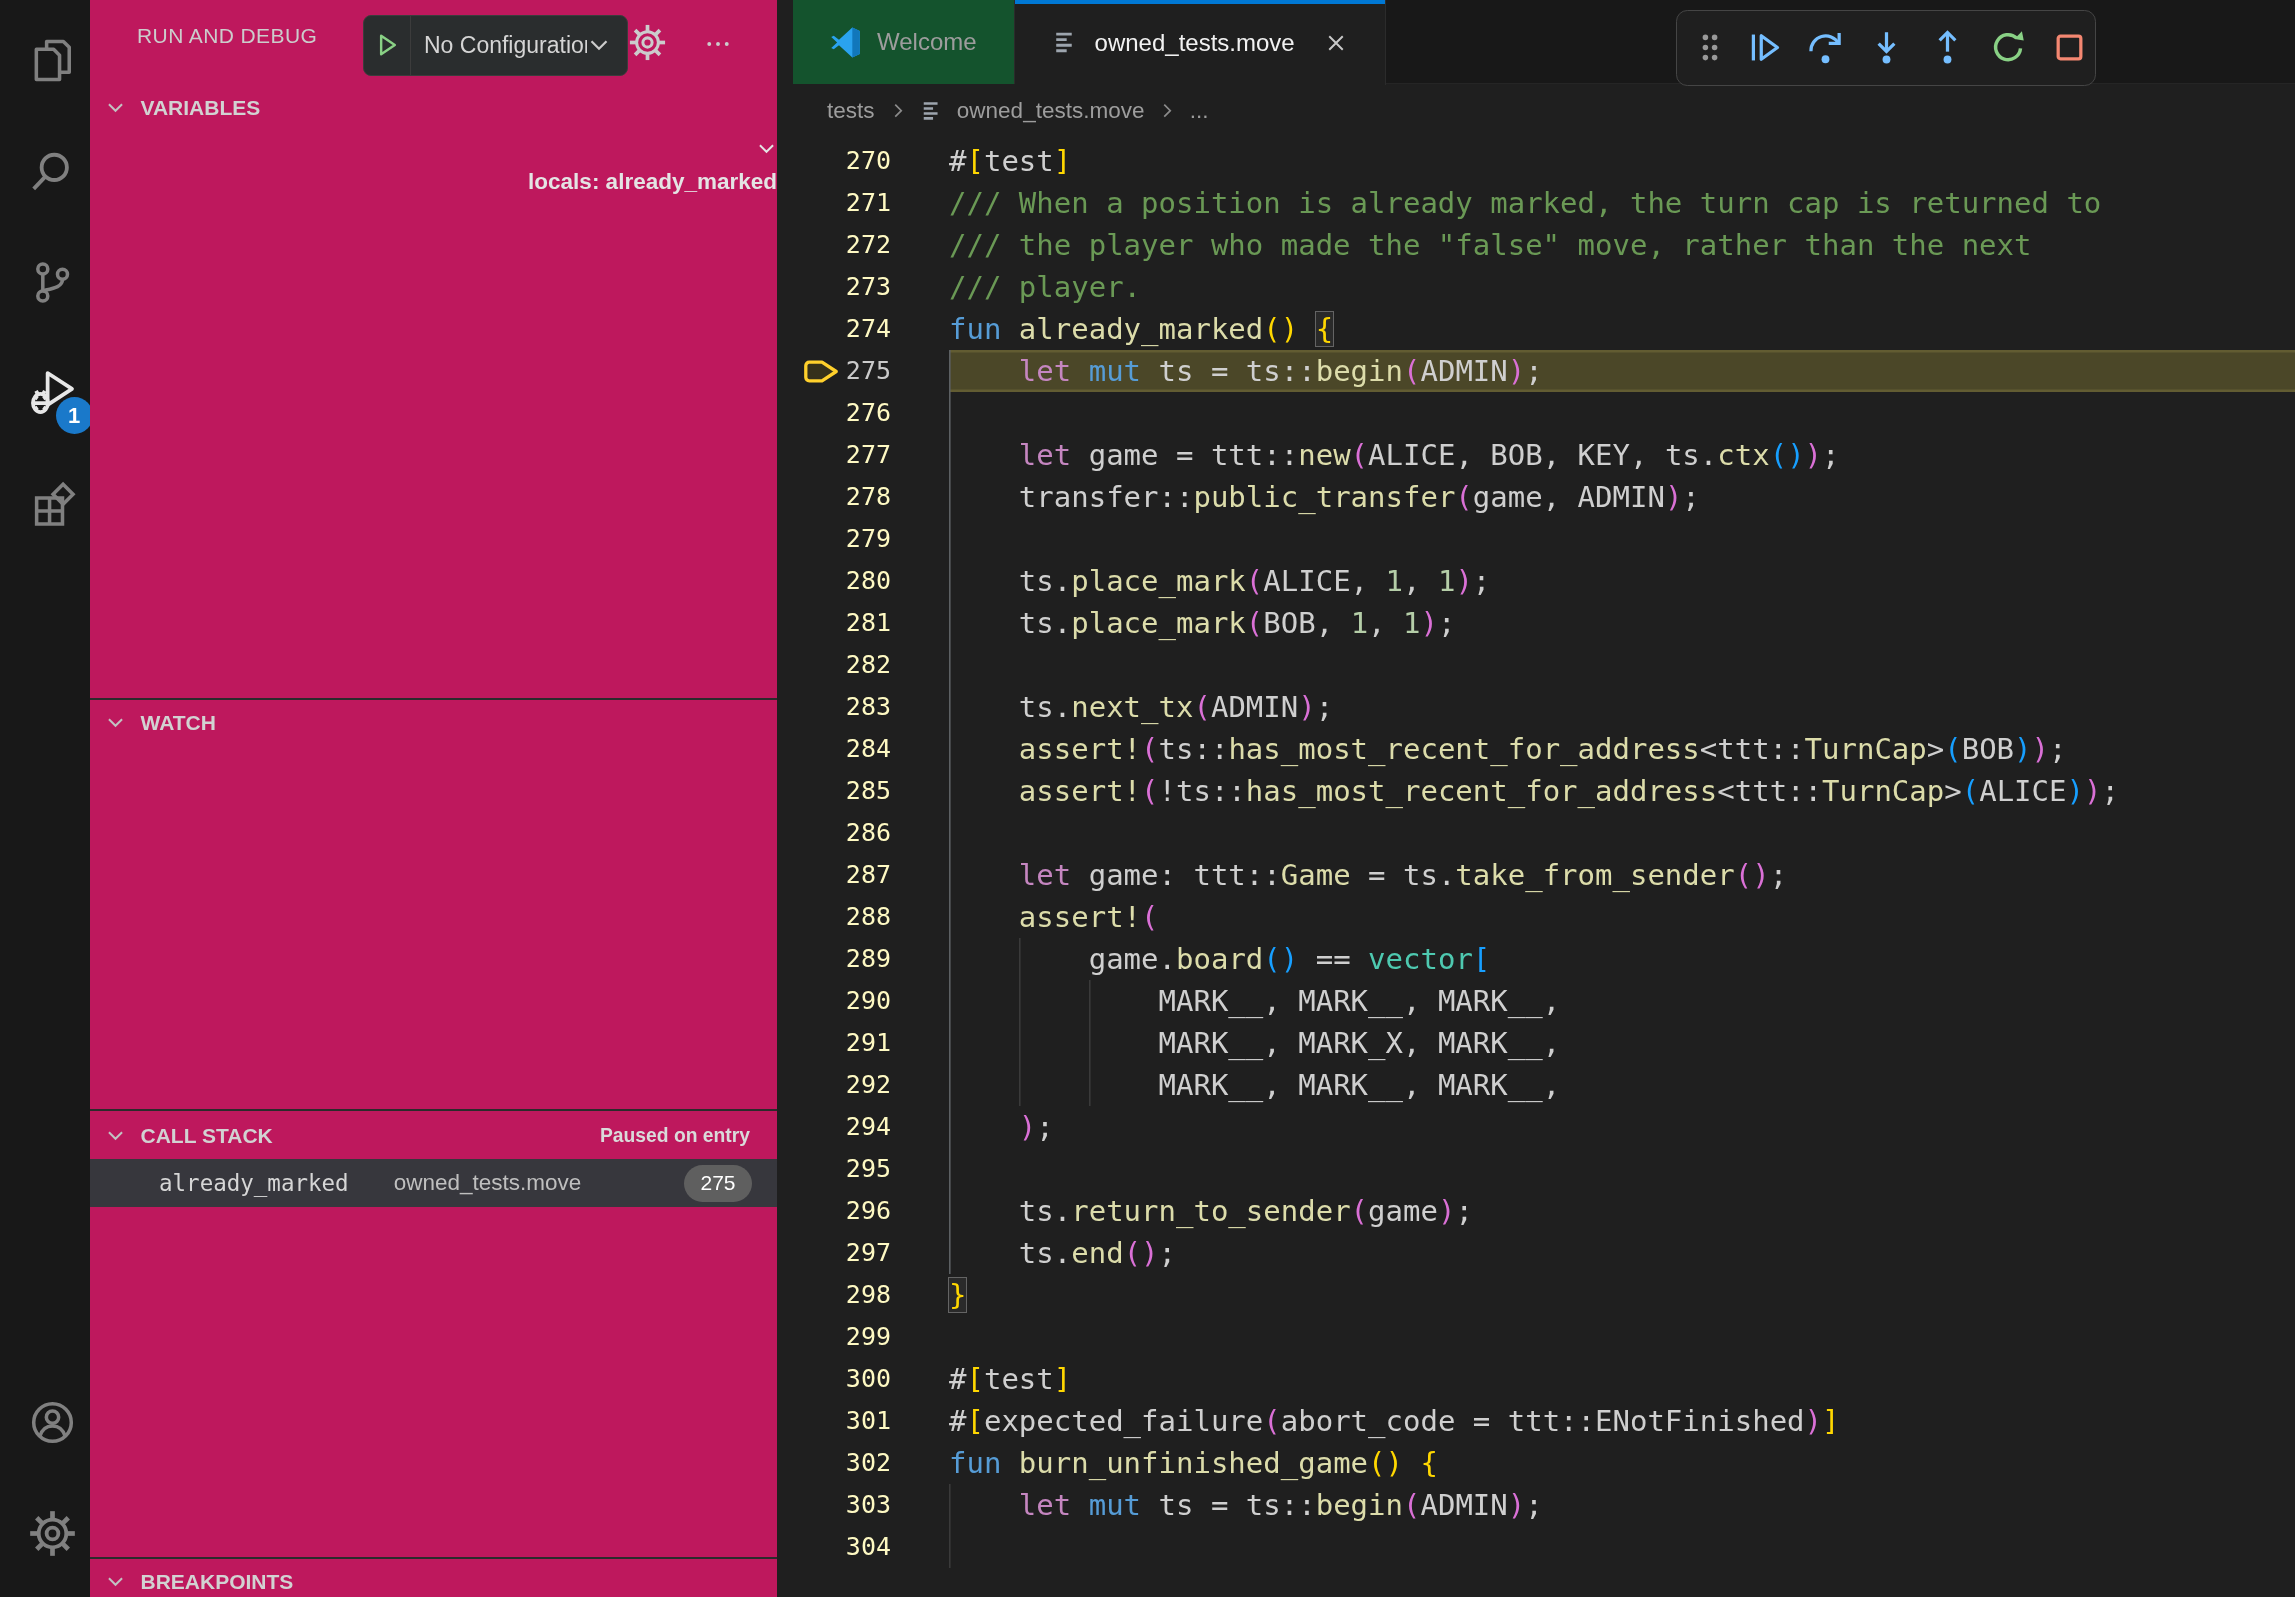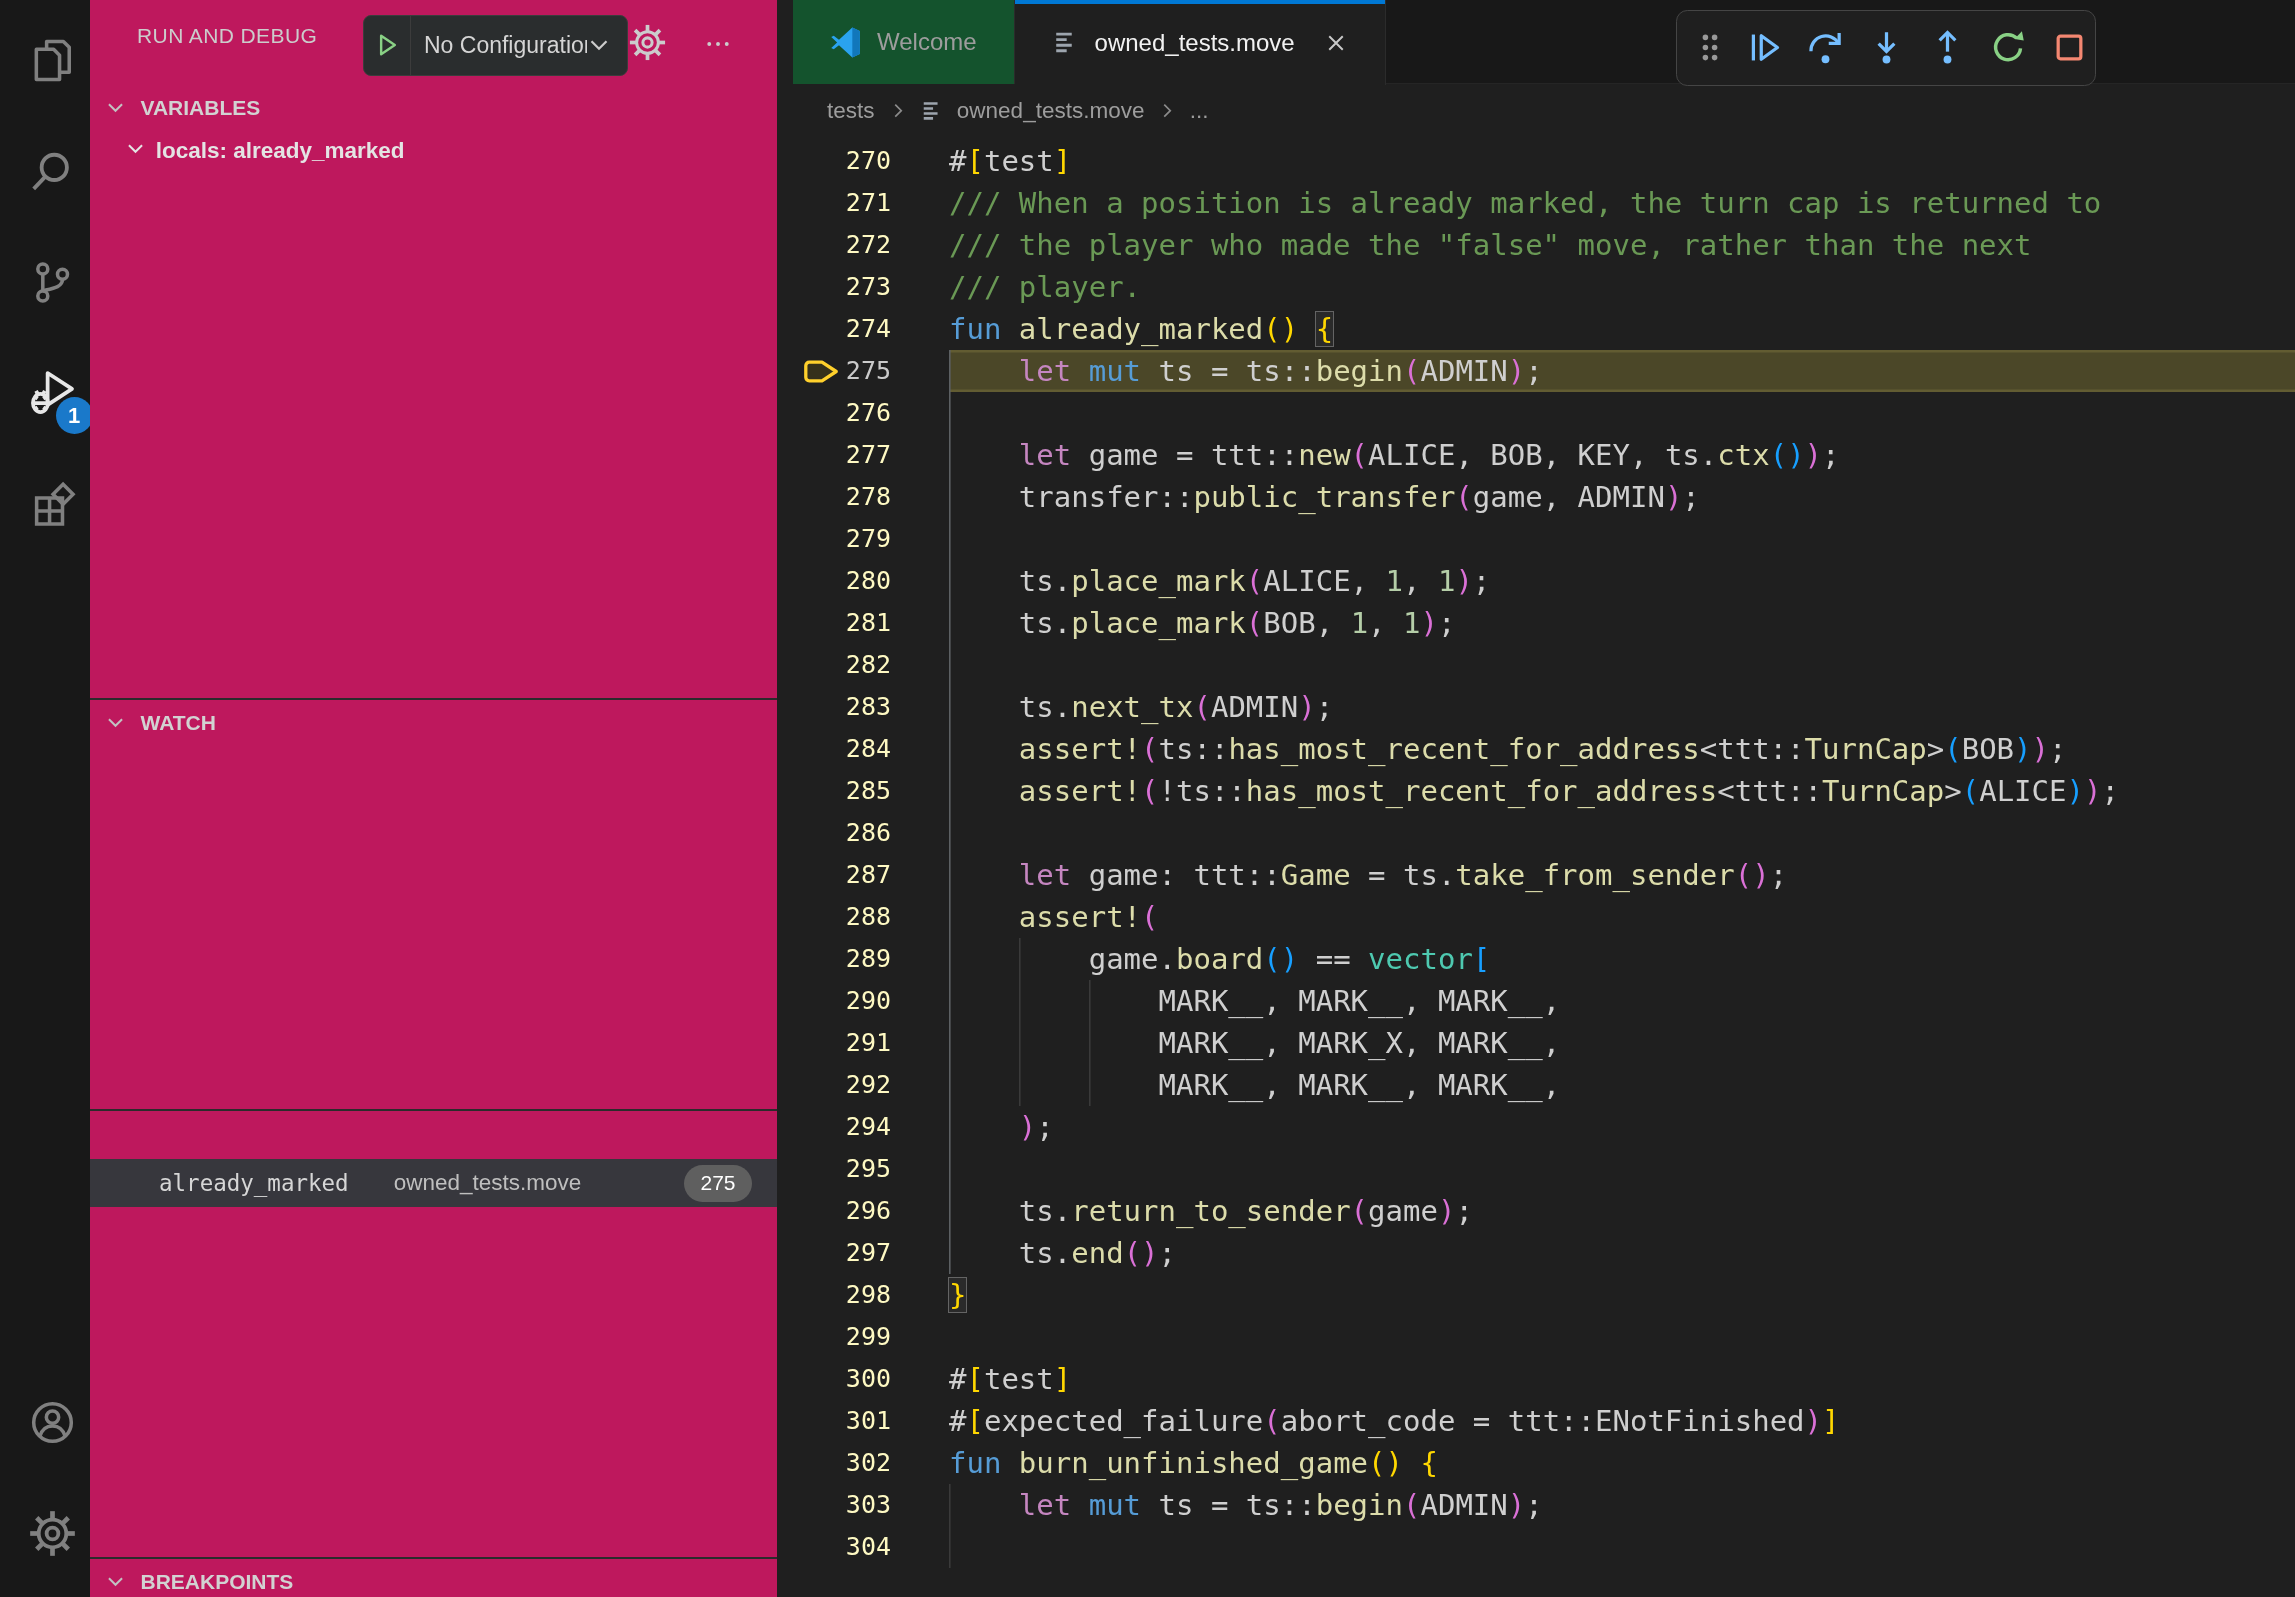--- a/index.html
+++ b/index.html
@@ -30,22 +30,22 @@
   .cfg-chev { width:40px; color:#cccccc; }
   .hdr-gear { position:absolute; left:539px; top:24px; color:#cccccc; }
   .hdr-more { position:absolute; left:611px; top:31px; color:#cccccc; }
 
   .sec { position:absolute; left:0; right:0; height:39px; display:flex; align-items:center;
     gap:15px; padding-left:14.5px; font-size:21px; font-weight:bold; color:#d2d2d2; }
   .sec .chev { color:#c2c2c2; }
   .divider { position:absolute; left:0; right:0; height:1.6px; background:#2b2b2b; }
 
   .row-locals { position:absolute; top:138px; left:0; right:0; height:42px;
-    display:flex; align-items:flex-start; gap:9.7px; padding-left:35px;
-    font-size:22.5px; font-weight:bold; color:#e4e4e4; }
+    display:flex; align-items:flex-end; gap:9.7px; padding-left:35px;
+    font-size:22.5px; font-weight:bold; color:#e4e4e4;flex-direction:column; }
 
   .cs-status { position:absolute; right:27px; font-size:19.3px; font-weight:600; color:#dadada; }
   .cs-row { position:absolute; top:1159px; left:0; right:0; height:48px; background:#37373d;
     display:flex; align-items:center; }
   .cs-frame { margin-left:69px; font-family:"DejaVu Sans Mono", monospace; font-size:22.5px; color:#d6d6d6; }
   .cs-file { margin-left:45px; font-size:22.5px; color:#bfbfbf; }
   .cs-badge { position:absolute; right:25px; width:68px; height:37px; border-radius:18.5px;
     background:#5f5f5f; color:#ffffff; font-size:21px; display:flex; align-items:center; justify-content:center; }
 
   
@@ -341,20 +341,29 @@
   <div class="sec" style="top:703px">
     <span class="chev">
         <svg width="21" height="21" viewBox="0 0 26 26">
           <use href="#i-chev-down"></use>
         </svg>
       </span>
     <span>WATCH</span>
   </div>
 
   <div class="divider" style="top:1109px"></div>
+  <div class="sec" style="top:1116px">
+    <span class="chev">
+        <svg width="21" height="21" viewBox="0 0 26 26">
+          <use href="#i-chev-down"></use>
+        </svg>
+      </span>
+    <span>CALL STACK</span>
+    <span class="cs-status">Paused on entry</span>
+  </div>
   <div class="cs-row">
     <span class="cs-frame">already_marked</span>
     <span class="cs-file">owned_tests.move</span>
     <span class="cs-badge">275</span>
   </div>
 
   <div class="divider" style="top:1557px"></div>
   <div class="sec" style="top:1562px">
     <span class="chev">
         <svg width="21" height="21" viewBox="0 0 26 26">

